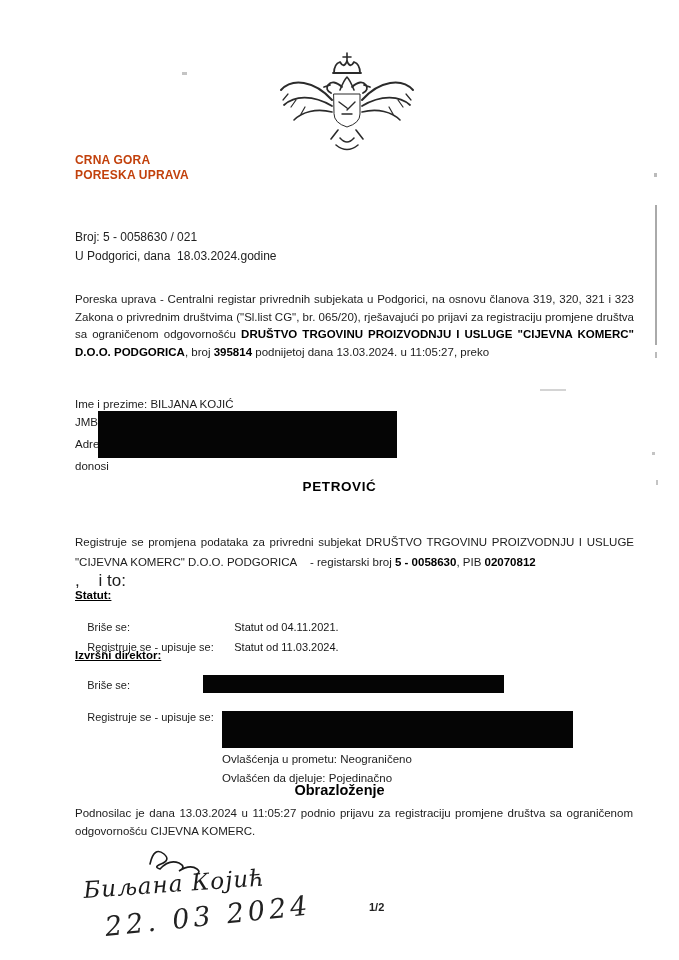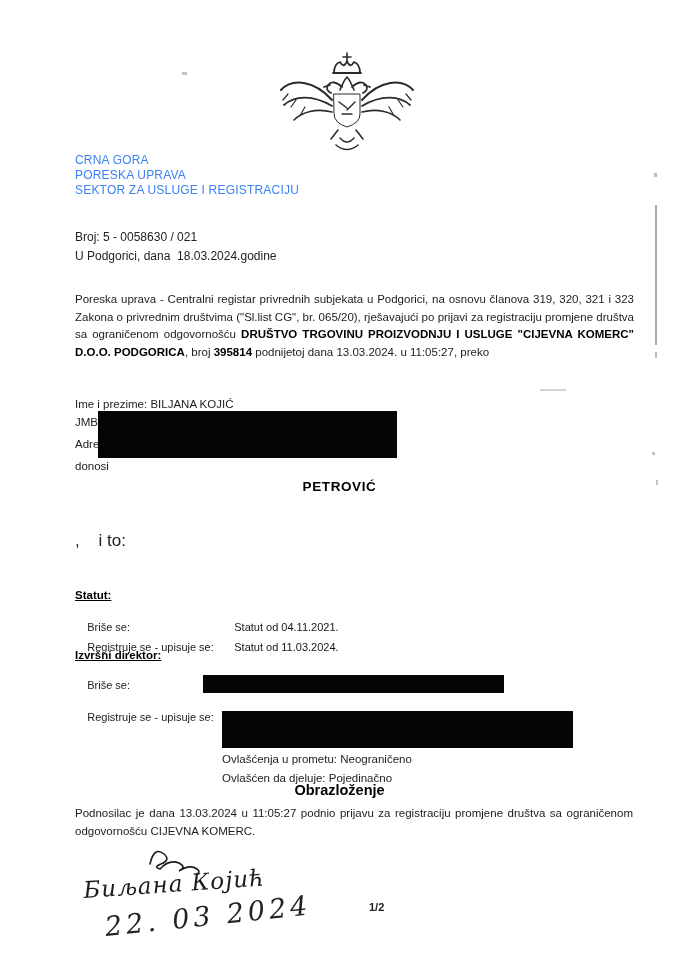--- a/index.html
+++ b/index.html
@@ -2,21 +2,21 @@
 <html><head>
 <meta charset="utf-8">
 <style>
   html,body{margin:0;padding:0;background:#e8e8e8;}
   .page{
     position:relative;width:679px;height:960px;background:#ffffff;
     margin:0 auto;overflow:hidden;
     font-family:"Liberation Sans",sans-serif;color:#1c1c1c;
   }
   .abs{position:absolute;}
-  .org-block div{font-weight:400;font-size:12px;line-height:15px;letter-spacing:.2px;color:#3b82f6;}
+  .org-block div{font-weight:700;font-size:12px;line-height:15px;letter-spacing:.2px;color:#c2410c;}
   .meta-line{font-size:12px;color:#222;}
   .para{font-size:11.5px;line-height:17.5px;text-align:justify;margin:0;color:#1c1c1c;white-space:pre-wrap;}
   .para b{color:#000;}
   .p2{line-height:20px;}
   .ito-line{font-size:17px;line-height:18px;white-space:pre-wrap;}
   .line{font-size:11.5px;line-height:16px;white-space:pre-wrap;}
   .doc-title{width:679px;text-align:center;font-weight:700;font-size:13.5px;letter-spacing:.6px;color:#000;}
   .section-h{font-size:11.5px;font-weight:700;text-decoration:underline;color:#000;}
   .row{font-size:11px;white-space:pre-wrap;}
   .row .lbl{display:inline-block;min-width:147px;}
@@ -58,37 +58,37 @@
     <path d="M62,44 h26 v20 q0,9 -13,13 q-13,-4 -13,-13 z" fill="#161616" stroke="#161616"></path>
     <path d="M67,52 l8,6 M83,52 l-8,8 M70,64 h10" stroke="#ffffff" stroke-width="1.4"></path>
 
     <path d="M66,80 l-7,9 M84,80 l7,9" stroke-width="1.6"></path>
     <path d="M68,88 q7,8 14,0 M64,95 q11,9 22,0" stroke-width="1.6"></path>
   </svg>
 
   <div class="abs org-block" style="left:75px;top:153px;">
     <div>CRNA GORA</div>
     <div>PORESKA UPRAVA</div>
-    <div>SEKTOR ZA USLUGE I REGISTRACIJU</div>
   </div>
 
   <div class="abs meta-line" style="left:75px;top:230px;">Broj: 5 - 0058630 / 021</div>
   <div class="abs meta-line" style="left:75px;top:249px;">U Podgorici, dana&nbsp; 18.03.2024.godine</div>
 
   <p class="abs para" style="left:75px;top:291px;width:559px;"><span>Poreska uprava - Centralni registar privrednih subjekata u Podgorici, na osnovu članova 319, 320, 321 i 323 Zakona o privrednim društvima ("Sl.list CG", br. 065/20), rješavajući po prijavi za registraciju promjene društva sa ograničenom odgovornošću </span><b>DRUŠTVO TRGOVINU PROIZVODNJU I USLUGE "CIJEVNA KOMERC" D.O.O. PODGORICA</b><span>, broj </span><b>395814</b><span> podnijetoj dana 13.03.2024. u 11:05:27, preko</span></p>
 
   <div class="abs line" style="left:75px;top:396px;">Ime i prezime: BILJANA KOJIĆ</div>
   <div class="abs line" style="left:75px;top:414px;">JMB</div>
   <div class="abs line" style="left:75px;top:436px;">Adre</div>
   <div class="abs redaction" style="left:98px;top:411px;width:299px;height:47px;"></div>
   <div class="abs line" style="left:75px;top:458px;">donosi</div>
 
   <div class="abs doc-title" style="left:0;top:479px;">PETROVIĆ</div>
 
   <div class="abs" style="left:75px;top:532px;width:559px;">
+    <p class="para p2"><span>Registruje se promjena podataka za privredni subjekat DRUŠTVO TRGOVINU PROIZVODNJU I USLUGE "CIJEVNA KOMERC" D.O.O. PODGORICA&nbsp;&nbsp;&nbsp; - registarski broj </span><b>5 - 0058630</b><span>, PIB </span><b>02070812</b></p>
     <div class="ito-line">,&nbsp;&nbsp;&nbsp; i to:</div>
   </div>
 
   <div class="abs section-h" style="left:75px;top:589px;">Statut:</div>
   <div class="abs row" style="left:75px;top:609px;">
     <span class="lbl">Briše se:</span><span class="val">Statut od 04.11.2021.</span>
   </div>
   <div class="abs row" style="left:75px;top:629px;">
     <span class="lbl">Registruje se - upisuje se:</span><span class="val">Statut od 11.03.2024.</span>
   </div>

